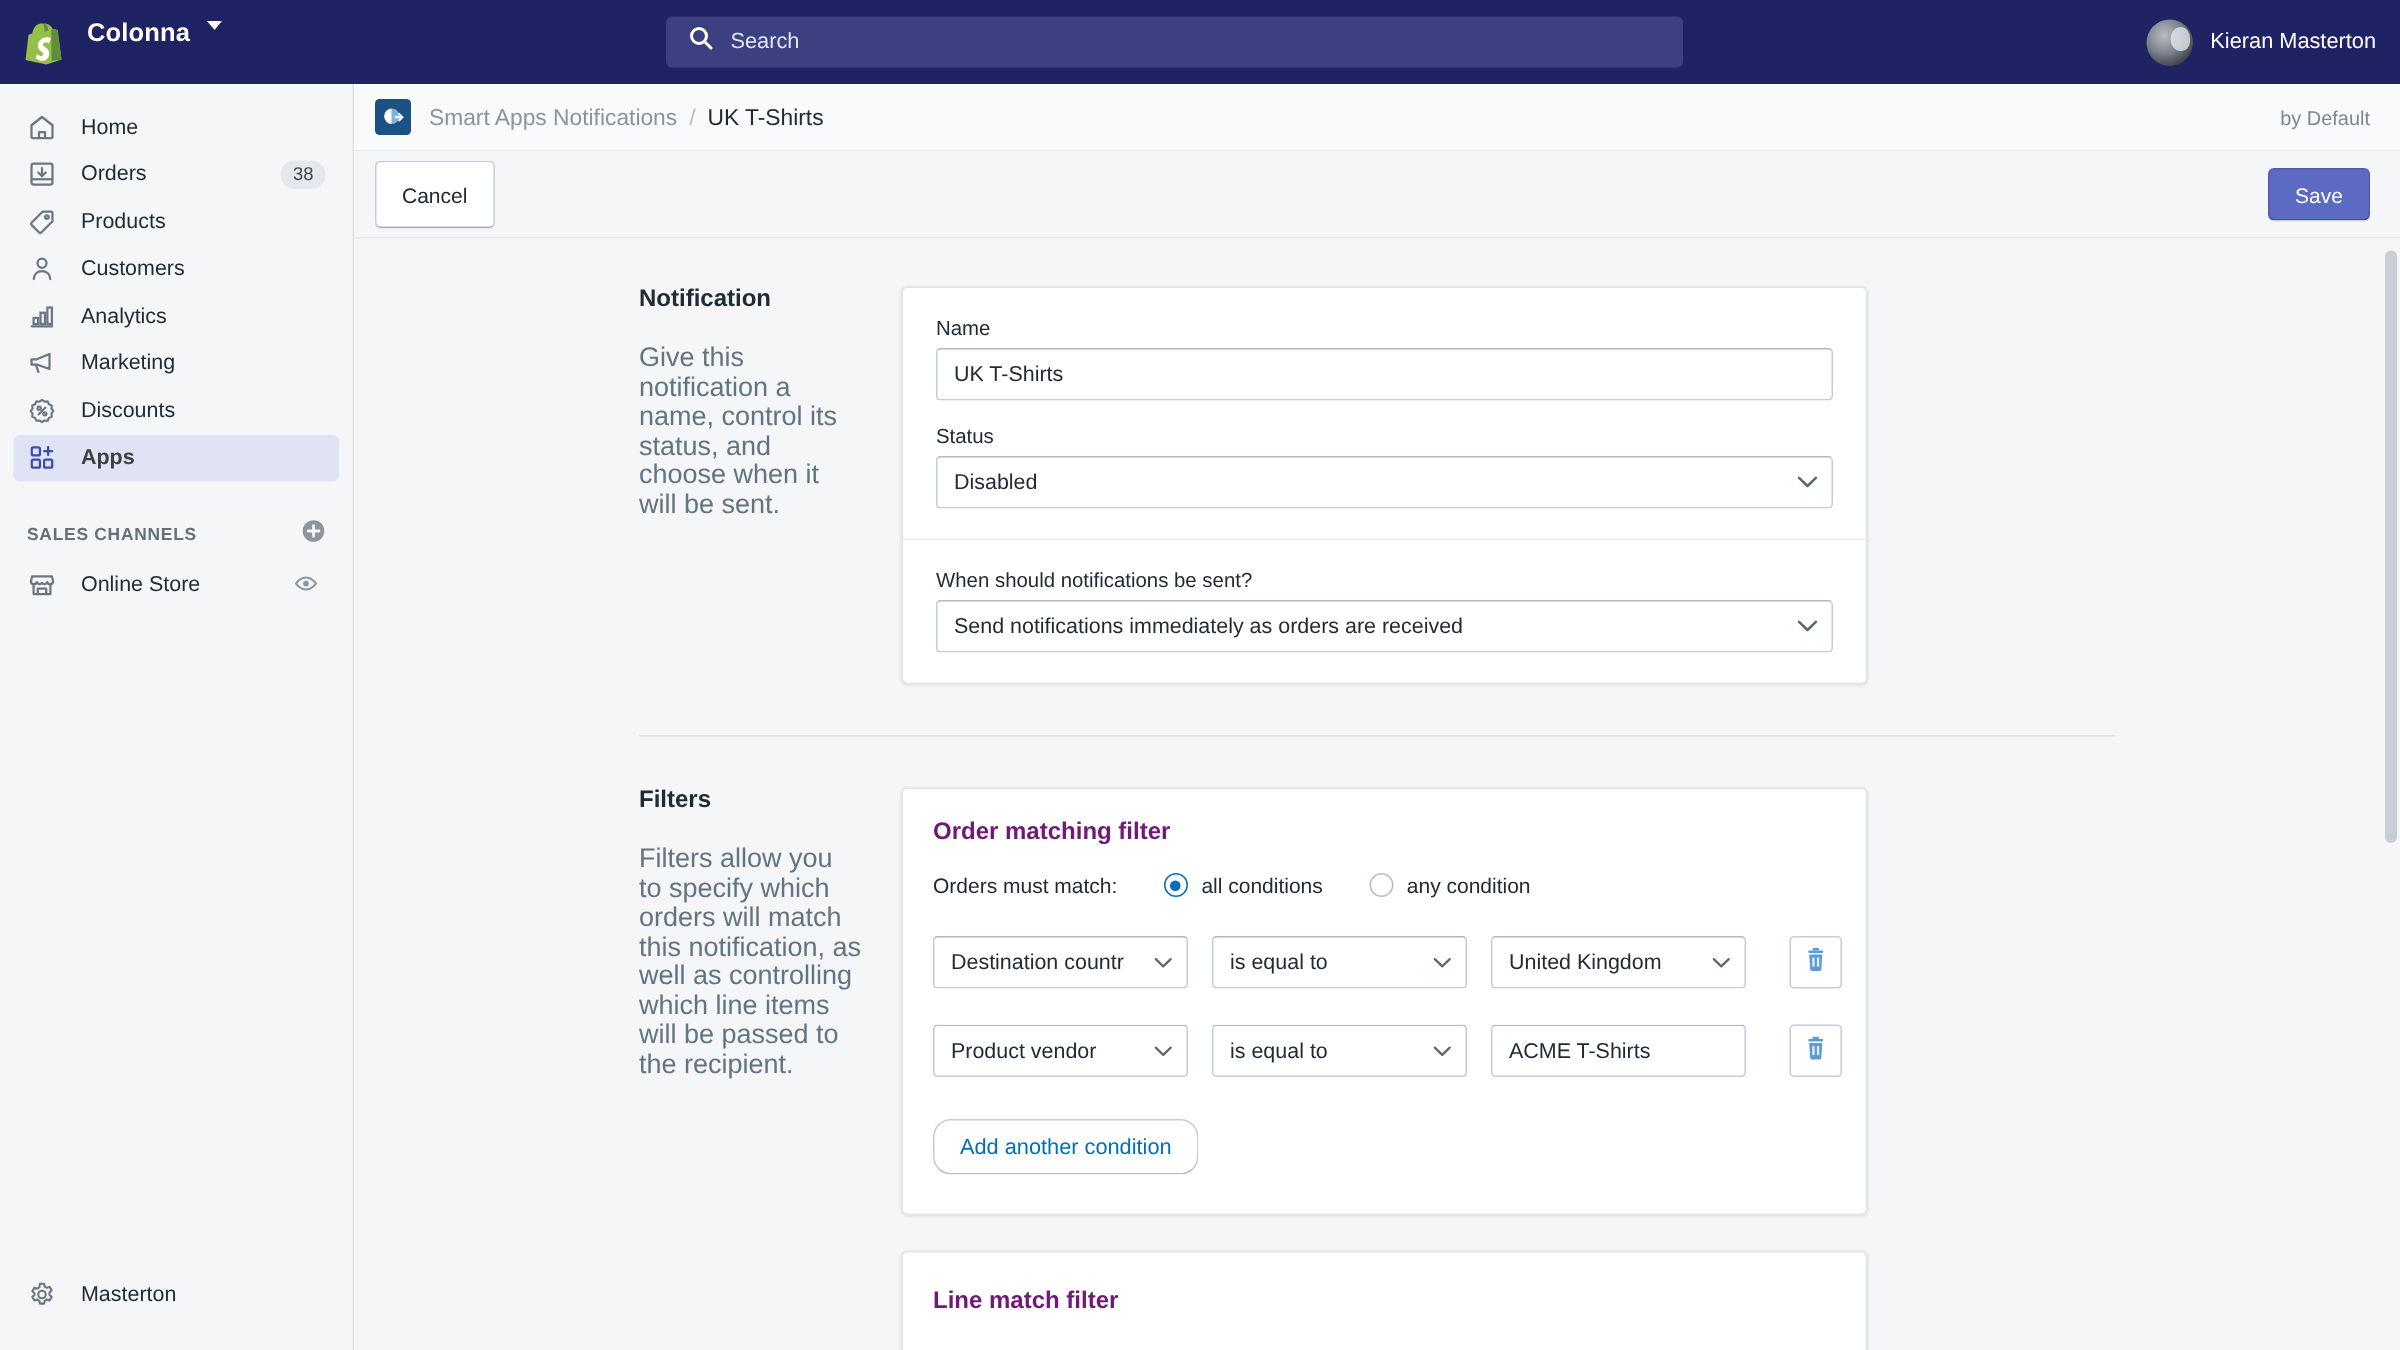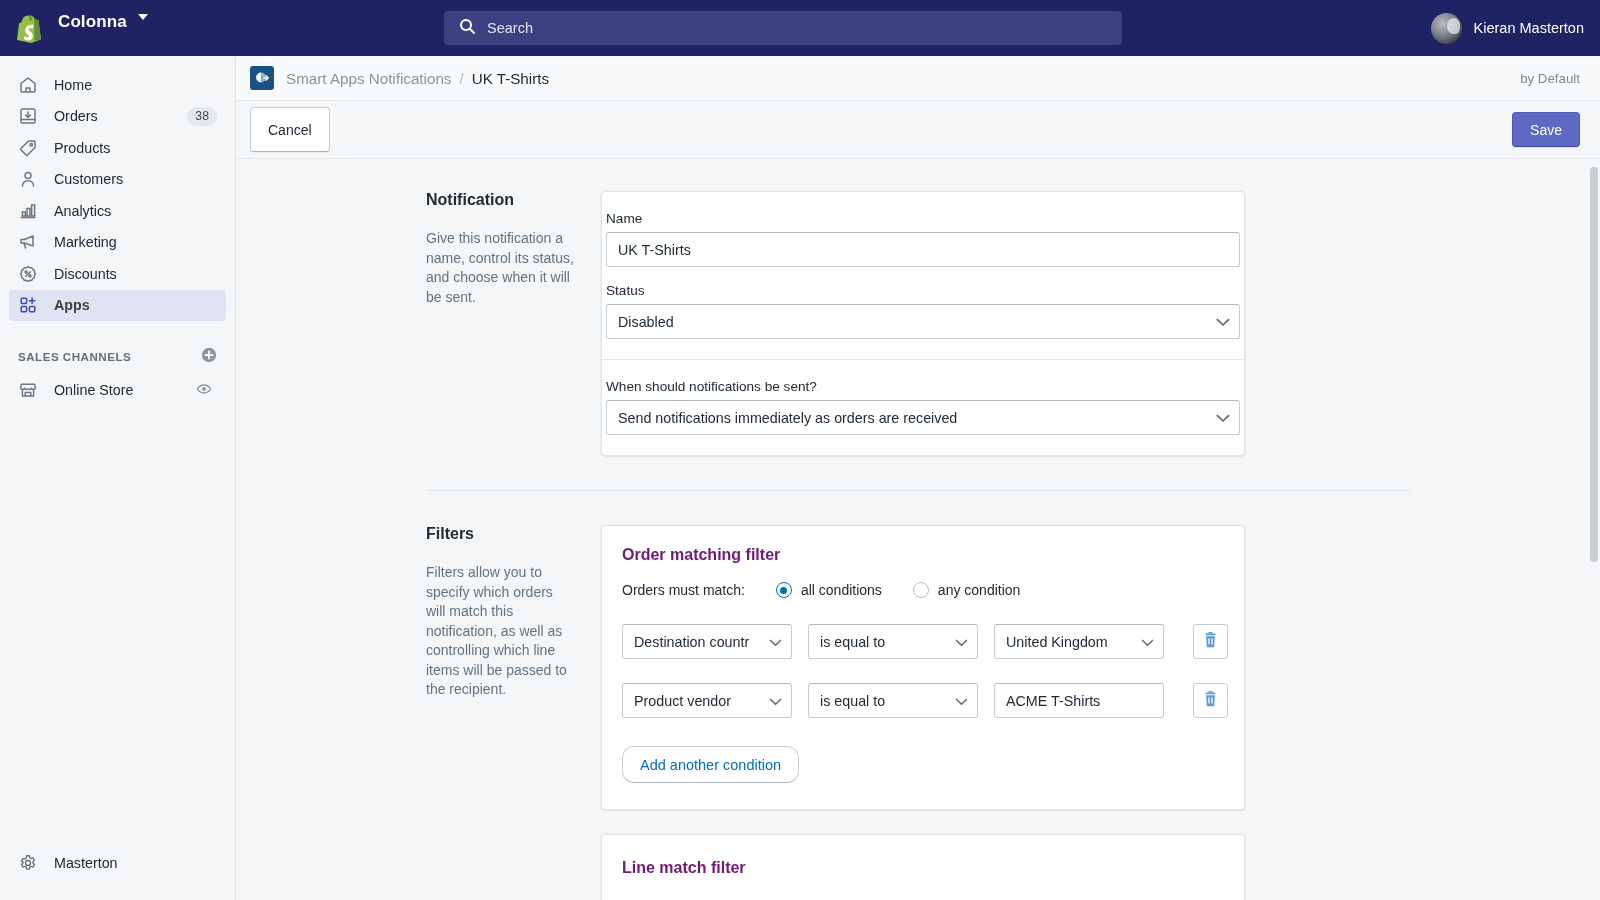--- a/index.html
+++ b/index.html
@@ -136,27 +136,27 @@
     box-shadow: 0 1px 0 rgba(22,29,37,.08);
   }
 
   .scroll-area { height: 741px; position: relative; overflow: hidden; }
   .content { padding: 32px 0 0 0; }
 
   .row { display: flex; padding: 0 20px 0 20px; }
   .col-left { width: 345px; padding-left: 170px; padding-right: 26px; flex: none; }
   .col-right { width: 644px; flex: none; }
   .sec-title { font-size: 16px; font-weight: bold; color: #212b36; margin-bottom: 20px; }
-  .sec-desc { font-size: 14px; line-height: 19.5px; color: #637381; }
+  .sec-desc { font-size: 18px; line-height: 19.5px; color: #637381; }
 
   .card {
     background: #ffffff; border: 1px solid #e1e5e9;
     border-radius: 4px; box-shadow: 0 0 0 1px rgba(63,63,68,.03), 0 1px 2px rgba(63,63,68,.07);
   }
-  .card-sec { padding: 19px 4px 20px; }
+  .card-sec { padding: 19px 22px 20px; }
   .card-div { border-top: 1px solid #e6e9ec; }
 
   .field-label { font-size: 13.6px; color: #212b36; margin-bottom: 6px; display: block; }
   .input {
     width: 100%; height: 35px; border: 1px solid #c4ccd4;
     border-top-color: #b0b9c2;
     border-radius: 3px; background: #ffffff;
     font-size: 14.3px; color: #212b36; font-family: inherit;
     padding: 0 11px; outline: none;
   }

